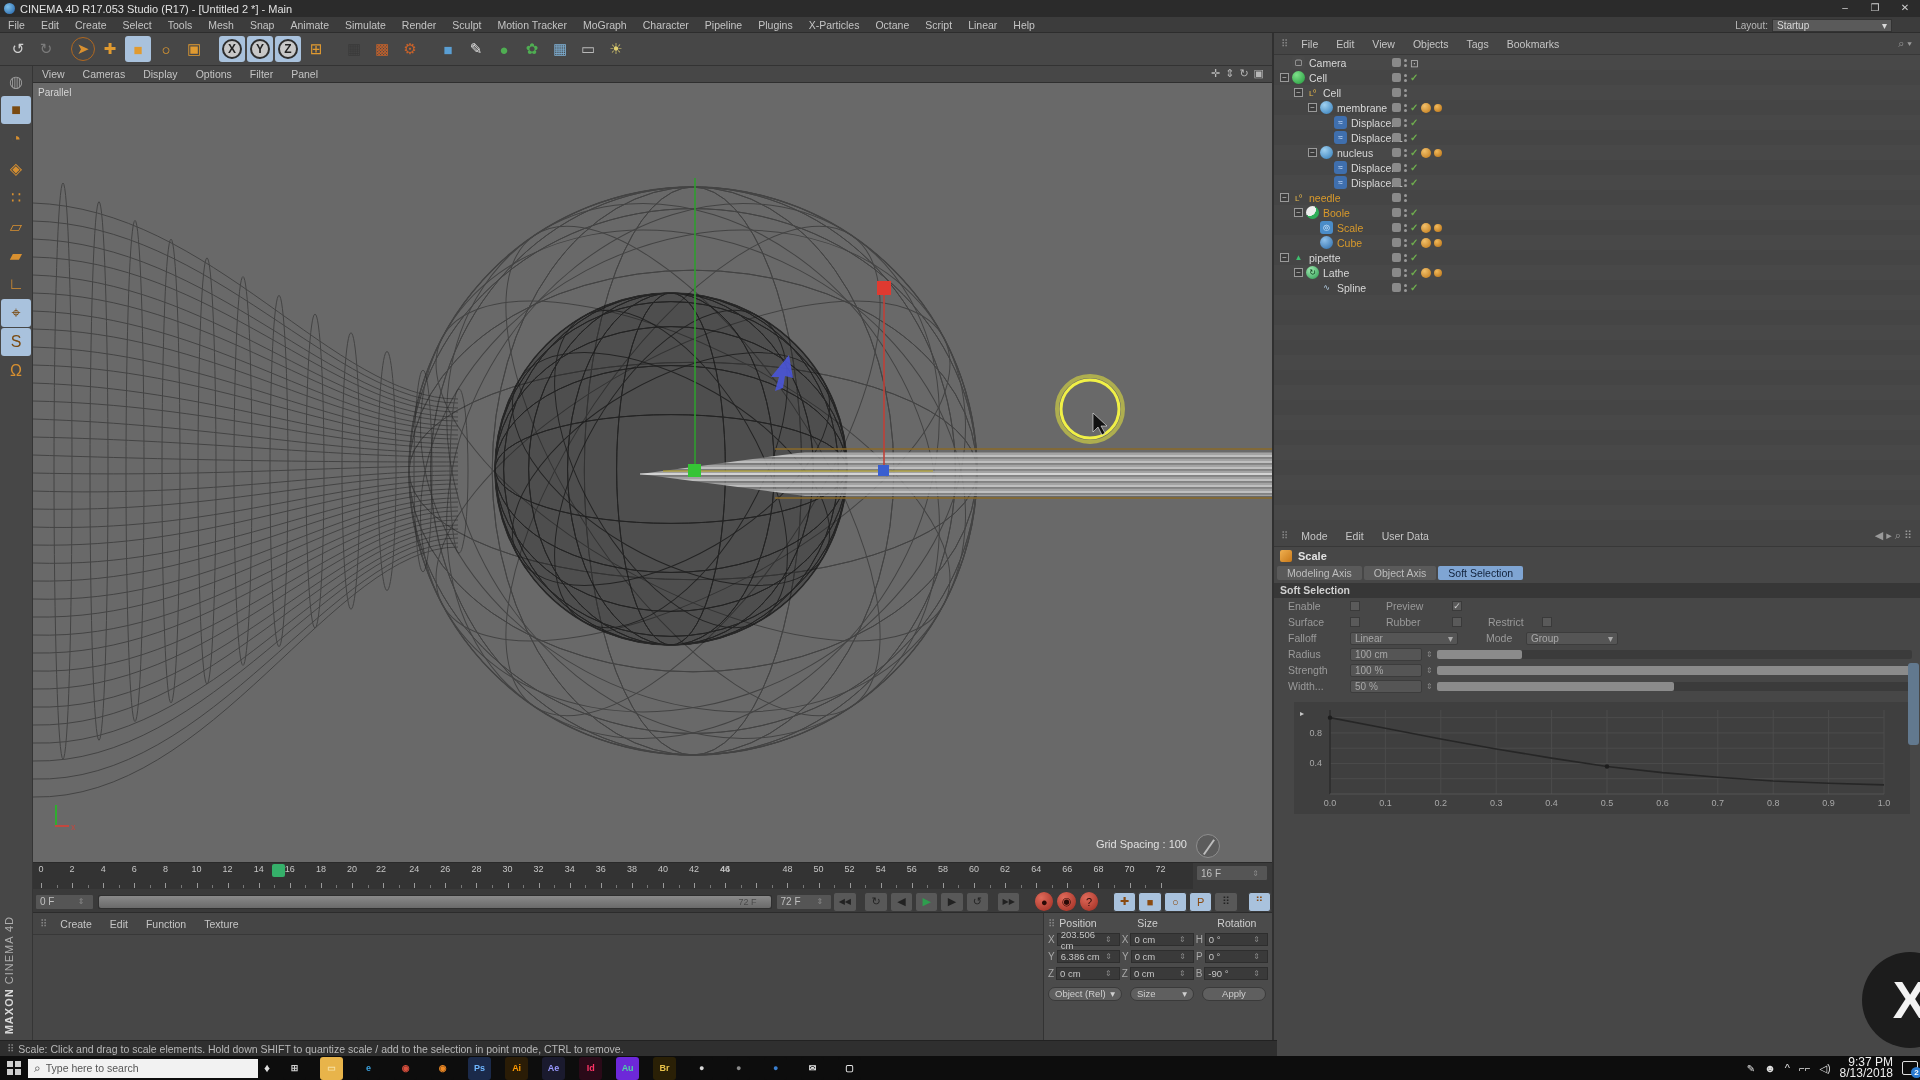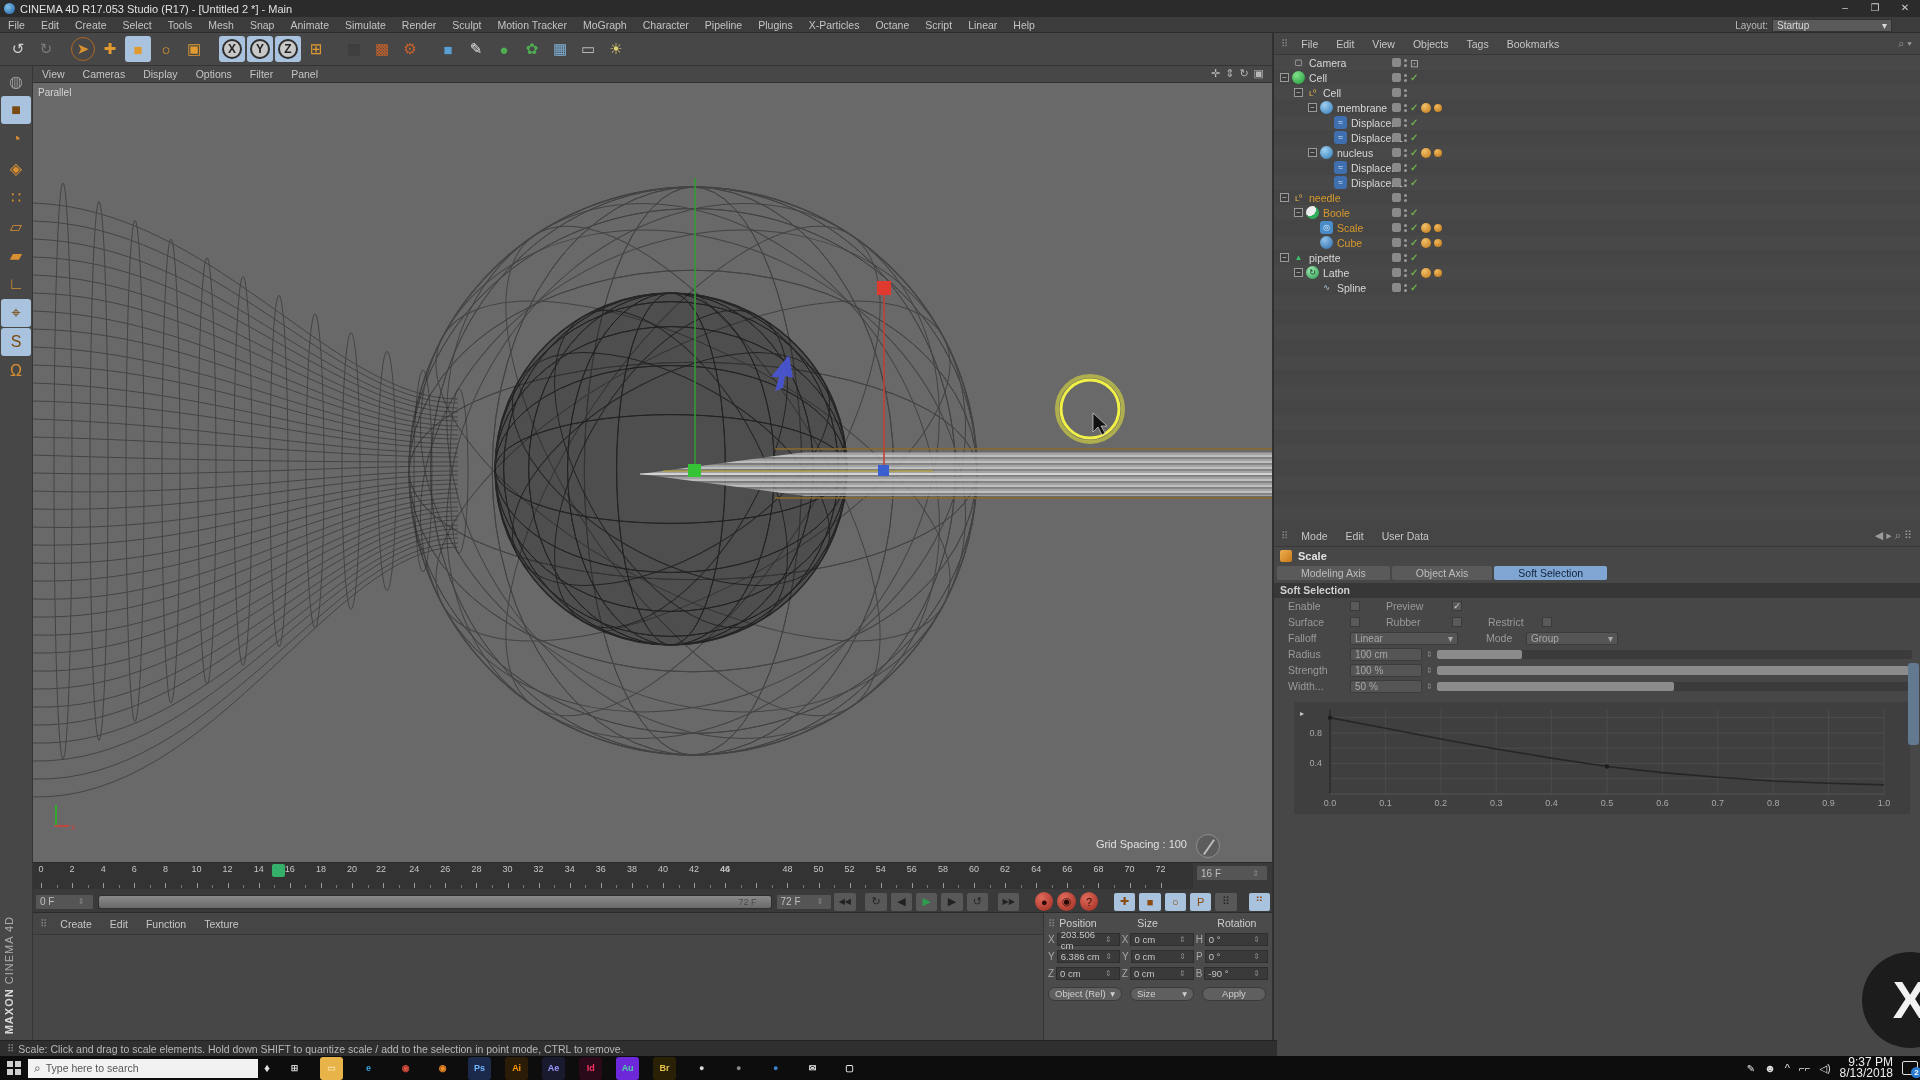--- a/index.html
+++ b/index.html
@@ -64,21 +64,21 @@
   .chip { width:9px; height:9px; background:#8a8a8a; border-radius:2px; }
   .dots { display:flex; flex-direction:column; gap:2px; } .dots i { width:3px;height:3px;border-radius:50%;background:#9a9a9a; }
   .chk { color:#6fae4e; font-size:10px; font-weight:bold; }
   .tagball { width:10px; height:10px; border-radius:50%; background:radial-gradient(circle at 35% 30%, #f2c06a, #c07818); }
   .tagdot { width:8px; height:8px; border-radius:50%; background:radial-gradient(circle at 35% 30%, #f2b95a, #b56f14); }
 
   
   #am-title { display:flex; align-items:center; gap:6px; height:18px; padding-left:6px; }
   #am-title .sq { width:12px; height:12px; background:linear-gradient(135deg,#f0b050,#c87818); border-radius:2px; }
   #am-tabs { display:flex; gap:2px; padding:1px 3px; }
-  .amtab { background:#5a5a5a; color:#bdbdbd; padding:1px 24px; font-size:10.5px; border-radius:2px; }
+  .amtab { background:#5a5a5a; color:#bdbdbd; padding:1px 10px; font-size:10.5px; border-radius:2px; }
   .amtab.active { background:#7fa5d3; color:#11213a; }
   #am-section { background:#373737; color:#d0d0d0; height:15px; line-height:15px; padding-left:6px; margin-top:2px; font-weight:bold; font-size:10.5px; }
   .fr { display:flex; align-items:center; height:16px; color:#9a9a9a; font-size:10.5px; padding-left:14px; }
   .fr .lab { width:62px; } .fr .lab2 { width:66px; } .fr .lab3 { width:54px; }
   .cb { width:10px; height:10px; background:#5a5a5a; border:1px solid #3a3a3a; margin-right:26px; }
   .cb.checked { color:#cfcfcf; font-size:9px; line-height:9px; text-align:center; }
   .dd { background:#555; border:1px solid #3c3c3c; color:#a8a8a8; height:13px; display:flex; align-items:center; justify-content:space-between; padding:0 4px; border-radius:2px; font-size:10px; }
   .field { background:#555; border:1px solid #3c3c3c; color:#a8a8a8; height:13px; width:72px; padding:0 4px; border-radius:2px; font-size:10px; display:flex; align-items:center; }
   .spin { color:#8a8a8a; font-size:8px; margin:0 4px; }
   .slider { height:9px; background:#3b3b3b; border-radius:2px; position:relative; flex:1; margin-right:8px; }

